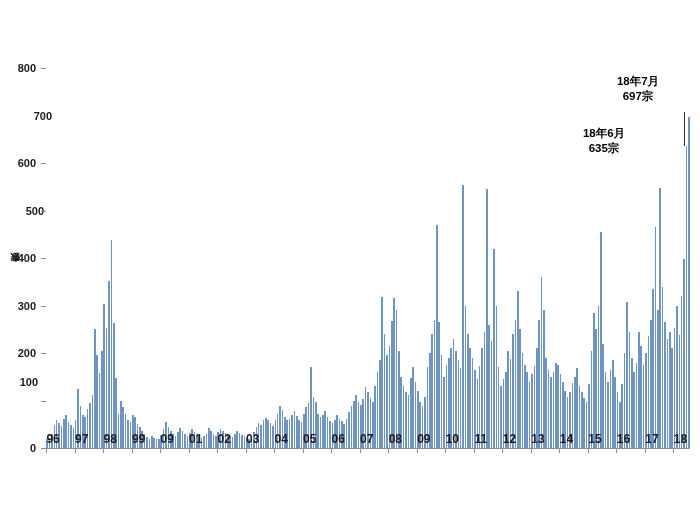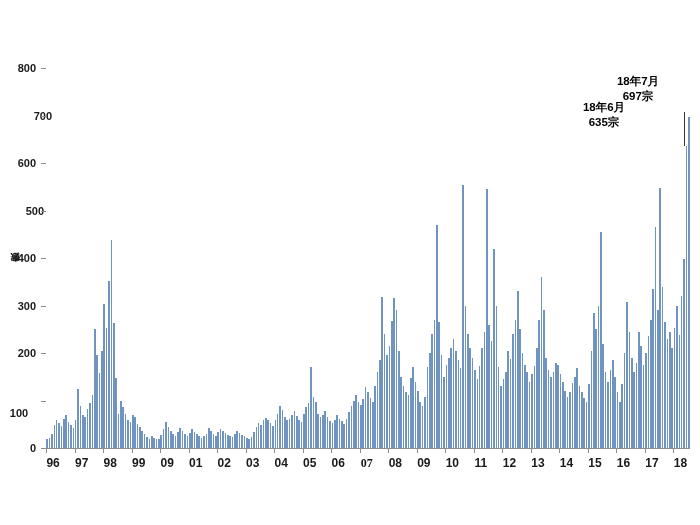--- a/index.html
+++ b/index.html
@@ -40,21 +40,21 @@
     font-size:9px;font-weight:700;color:#1a1a1a;letter-spacing:1px;
   }
 
   
   #bars{position:absolute;left:0;top:0;width:644px;height:380px;}
   .bar{position:absolute;bottom:0;background:#6f94c2;}
 
   
   .xtick-mark{position:absolute;top:448px;width:1px;height:5px;background:#8d8d8d;}
   .xtick-label{
-    position:absolute;top:456px;transform:translateX(-50%);
+    position:absolute;top:432px;transform:translateX(-50%);
     font-size:12px;font-weight:700;color:#1a1a1a;white-space:nowrap;
   }
 
   
   .anno{position:absolute;text-align:center;font-size:11.5px;font-weight:700;color:#000;line-height:1.28;white-space:nowrap;}
   .anno-line{position:absolute;width:1px;background:#333;}
 
   
   #footer{
     position:absolute;left:6px;top:487px;width:690px;
@@ -78,21 +78,21 @@
       <div class="ytick-label" style="top: 163px; width: 36px; left: 0px;">600</div>
       <div class="ytick-mark" style="top: 163px;"></div>
       <div class="ytick-label" style="top: 210.5px; width: 44px; left: 0px;">500</div>
       <div class="ytick-mark" style="top: 210.5px;"></div>
       <div class="ytick-label" style="top: 258px; width: 36px; left: 0px;">400</div>
       <div class="ytick-mark" style="top: 258px;"></div>
       <div class="ytick-label" style="top: 305.5px; width: 36px; left: 0px;">300</div>
       <div class="ytick-mark" style="top: 305.5px;"></div>
       <div class="ytick-label" style="top: 353px; width: 36px; left: 0px;">200</div>
       <div class="ytick-mark" style="top: 353px;"></div>
-      <div class="ytick-label" style="top: 413px; width: 38px; left: 0px; text-align: center;">100</div>
+      <div class="ytick-label" style="top: 382px; width: 38px; left: 0px;">100</div>
       <div class="ytick-mark" style="top: 400.5px;"></div>
       <div class="ytick-label" style="top: 448px; width: 36px; left: 0px;">0</div>
       <div class="ytick-mark" style="top: 448px;"></div>
     </div>
 
   <div id="plot">
     <div id="bars">
         <div class="bar" style="left: 0.388192px; width: 1.6px; height: 8.55px; background: rgb(111, 148, 194);"></div>
         <div class="bar" style="left: 2.76458px; width: 1.6px; height: 10.45px; background: rgb(111, 148, 194);"></div>
         <div class="bar" style="left: 5.14096px; width: 1.6px; height: 14.25px; background: rgb(111, 148, 194);"></div>
@@ -386,21 +386,21 @@
       <div class="xtick-label" style="left: 224.229px;">02</div>
       <div class="xtick-mark" style="left: 245.616px;"></div>
       <div class="xtick-label" style="left: 252.745px;">03</div>
       <div class="xtick-mark" style="left: 274.133px;"></div>
       <div class="xtick-label" style="left: 281.262px;">04</div>
       <div class="xtick-mark" style="left: 302.649px;"></div>
       <div class="xtick-label" style="left: 309.779px;">05</div>
       <div class="xtick-mark" style="left: 331.166px;"></div>
       <div class="xtick-label" style="left: 338.295px;">06</div>
       <div class="xtick-mark" style="left: 359.683px;"></div>
-      <div class="xtick-label" style="left: 366.812px; font-family: Liberation Serif, serif;">07</div>
+      <div class="xtick-label" style="left: 366.812px;">07</div>
       <div class="xtick-mark" style="left: 388.199px;"></div>
       <div class="xtick-label" style="left: 395.328px;">08</div>
       <div class="xtick-mark" style="left: 416.716px;"></div>
       <div class="xtick-label" style="left: 423.845px;">09</div>
       <div class="xtick-mark" style="left: 445.232px;"></div>
       <div class="xtick-label" style="left: 452.362px;">10</div>
       <div class="xtick-mark" style="left: 473.749px;"></div>
       <div class="xtick-label" style="left: 480.878px;">11</div>
       <div class="xtick-mark" style="left: 502.266px;"></div>
       <div class="xtick-label" style="left: 509.395px;">12</div>
@@ -416,21 +416,21 @@
       <div class="xtick-label" style="left: 651.978px;">17</div>
       <div class="xtick-mark" style="left: 673.365px;"></div>
       <div class="xtick-label" style="left: 680.494px;">18</div>
     </div>
 
   <div id="annotations-layer">
       <div class="anno" style="left: 598px; top: 74px; width: 80px;">
         <div>18年7月</div>
         <div>697宗</div>
       </div>
-      <div class="anno" style="left: 564px; top: 100px; width: 80px;">
+      <div class="anno" style="left: 564px; top: 126px; width: 80px;">
         <div>18年6月</div>
         <div>635宗</div>
       </div>
       <div class="anno-line" style="left: 684.435px; top: 112px; height: 34.375px;"></div>
     </div>
 
 
 </div>
 
 </body></html>

